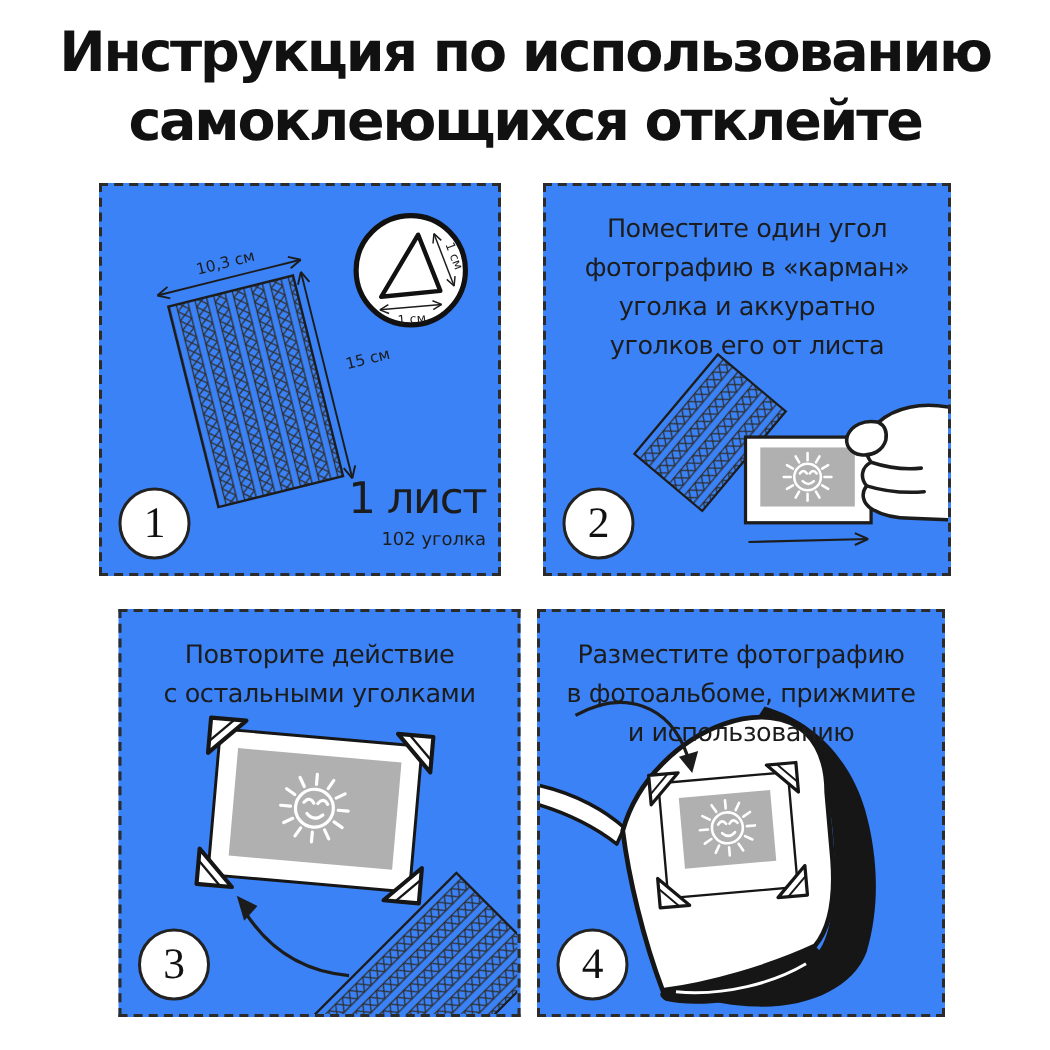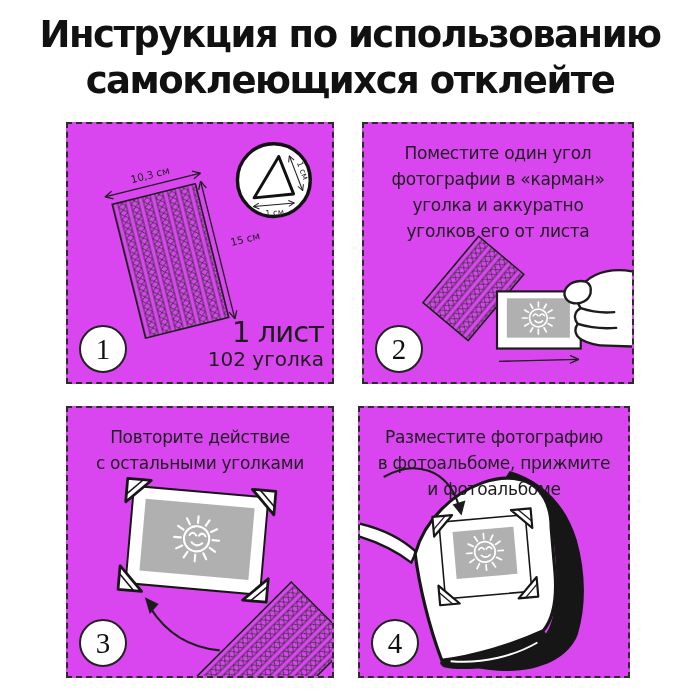--- a/index.html
+++ b/index.html
@@ -1,33 +1,33 @@
 <!DOCTYPE html>
 <html><head>
 <meta charset="utf-8">
 <style>
   html,body{margin:0;padding:0;background:#fff;}
   .canvas{position:relative;width:700px;height:700px;background:#fff;overflow:hidden;
           font-family:"DejaVu Sans",sans-serif;color:#1c1c1c;border-radius:26px;}
   .title{position:absolute;top:12px;left:0;width:700px;text-align:center;
          font-size:37px;font-weight:700;line-height:46px;letter-spacing:-1.5px;color:#111;}
-  .panel{position:absolute;border:2px dashed #2b2b2b;box-sizing:border-box;overflow:hidden;background:#d946ef;}
+  .panel{position:absolute;border:2px dashed #2b2b2b;box-sizing:border-box;overflow:hidden;background:#3b82f6;}
   #panel1{left:66px;top:122px;width:268px;height:262px;}
   #panel2{left:362px;top:122px;width:272px;height:262px;}
-  #panel3{left:66px;top:406px;width:268px;height:272px;}
+  #panel3{left:79px;top:406px;width:268px;height:272px;}
   #panel4{left:358px;top:406px;width:272px;height:272px;}
   .step-circle{position:absolute;left:11px;bottom:9px;width:44px;height:44px;border:2px solid #222;
                border-radius:50%;display:flex;align-items:center;justify-content:center;
                font-family:"Liberation Serif",serif;font-size:29px;color:#111;background:#fff;z-index:3;}
   .caption{position:absolute;top:16px;left:4px;right:4px;text-align:center;
            font-size:17px;line-height:26px;letter-spacing:-0.3px;color:#1c1c1c;z-index:2;}
   .art{position:absolute;left:0;top:0;width:100%;height:100%;z-index:1;}
   .sheet-label{position:absolute;right:8px;top:192px;text-align:right;z-index:2;}
   .sheet-count{font-size:29px;font-weight:400;line-height:32px;letter-spacing:-1px;}
-  .corners-count{font-size:20px;line-height:22px;text-align:right;}
+  .corners-count{font-size:12px;line-height:22px;text-align:right;}
   svg text{font-family:"DejaVu Sans",sans-serif;fill:#1c1c1c;}
   svg{display:block;}
 </style>
 </head>
 <body>
 
 <div class="canvas">
 
   <div class="title">
     <div>Инструкция по использованию</div>
@@ -91,21 +91,21 @@
       <div class="corners-count">102 уголка</div>
     </div>
     <div class="step-circle">
       <span>1</span>
     </div>
   </div>
 
   <div class="panel" id="panel2">
     <div class="caption">
       <div>Поместите один угол</div>
-      <div>фотографии в «карман»</div>
+      <div>фотографию в «карман»</div>
       <div>уголка и аккуратно</div>
       <div>уголков его от листа</div>
     </div>
     <svg class="art" viewBox="0 0 272 262">
       <defs>
         <pattern id="zz2" width="13" height="13" patternUnits="userSpaceOnUse">
           <g stroke="#2e2e2e" stroke-width="0.9" fill="none">
             <line x1="1" y1="0" x2="1" y2="13"></line>
               <line x1="9" y1="0" x2="9" y2="13"></line>
             <path d="M1,0 L9,6.5 L1,13"></path>
@@ -227,21 +227,21 @@
     </svg>
     <div class="step-circle">
       <span>3</span>
     </div>
   </div>
 
   <div class="panel" id="panel4">
     <div class="caption">
       <div>Разместите фотографию</div>
       <div>в фотоальбоме, прижмите</div>
-      <div>и фотоальбоме</div>
+      <div>и использованию</div>
     </div>
     <div class="step-circle">
       <span>4</span>
     </div>
     <svg class="art" viewBox="0 0 272 272">
 
       <path d="M-2,117 C25,123 45,135 57,146 L52,157 C38,146 18,136 -2,130 Z" fill="#fff" stroke="#161616" stroke-width="2.4" stroke-linejoin="round"></path>
 
       <path d="M152,64 C186,74 210,100 220,134 C229,166 230,200 221,230 C212,254 182,268 146,267 C116,266 92,258 78,247 L86,234 C114,248 164,252 188,230 C200,216 202,170 196,132 C190,100 172,78 148,70 Z" fill="#161616"></path>
 

